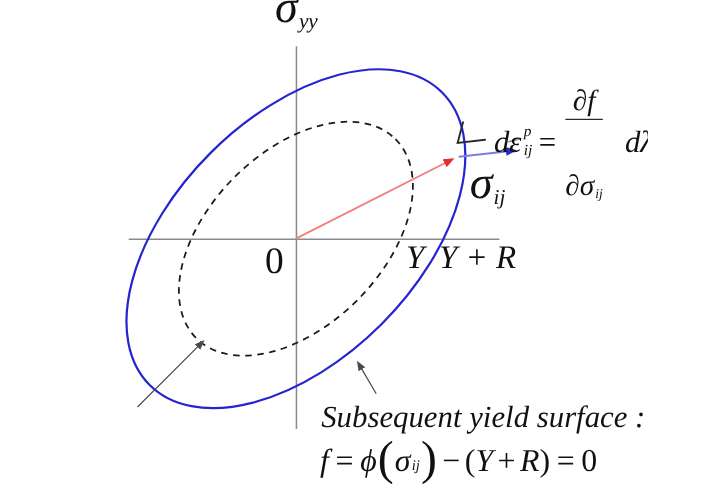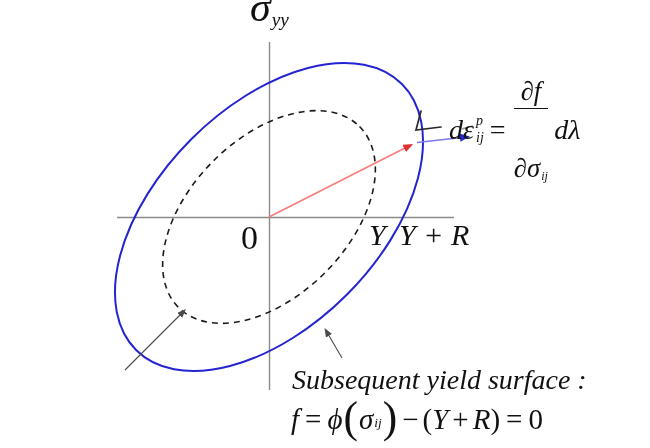--- a/index.html
+++ b/index.html
@@ -62,39 +62,42 @@
 
     <line x1="125" y1="370" x2="181" y2="314" stroke-width="1.1" marker-end="url(#m-ann)" stroke="#4a4a4a"></line>
     <line x1="342" y1="358" x2="328" y2="334" stroke-width="1.1" marker-end="url(#m-ann)" stroke="#4a4a4a"></line>
   </svg>
 
   <div class="lbl sigma" style="left:250px;top:-14px;">
     <span class="it">σ</span><span class="ssub">yy</span>
   </div>
 
 
+  <div class="lbl sigma" style="left:427px;top:146px;">
+    <span class="it">σ</span><span class="ssub">ij</span>
+  </div>
 
   <div class="lbl num0" style="left:241px;top:221px;">0</div>
 
   <div class="lbl tick" style="left:369px;top:220px;">Y</div>
 
   <div class="lbl tick" style="left:399px;top:220px;">Y + R</div>
 
   <div class="lbl eq eq-flow" style="left:449px;top:98px;">
     <span class="it">dε</span>
       <span class="stack">
         <span>p</span>
         <span>ij</span>
       </span>
     <span class="op">=</span>
     <span class="frac">
       <span class="num it">∂f</span>
       <span class="den it"><span>∂σ</span><span class="ssub">ij</span></span>
     </span>
-    <span class="it" style="margin-left:4px;">dλ</span>
+    <span class="it" style="margin-left:18px;">dλ</span>
   </div>
 
 
   <div class="lbl cap" style="left:292px;top:366px;">Subsequent yield surface :</div>
 
   <div class="lbl eq eq-yield" style="left:291px;top:396px;">
     <span class="it">f</span>
     <span class="op">=</span>
     <span class="it">ϕ</span>
     <span class="bigp">(</span>

